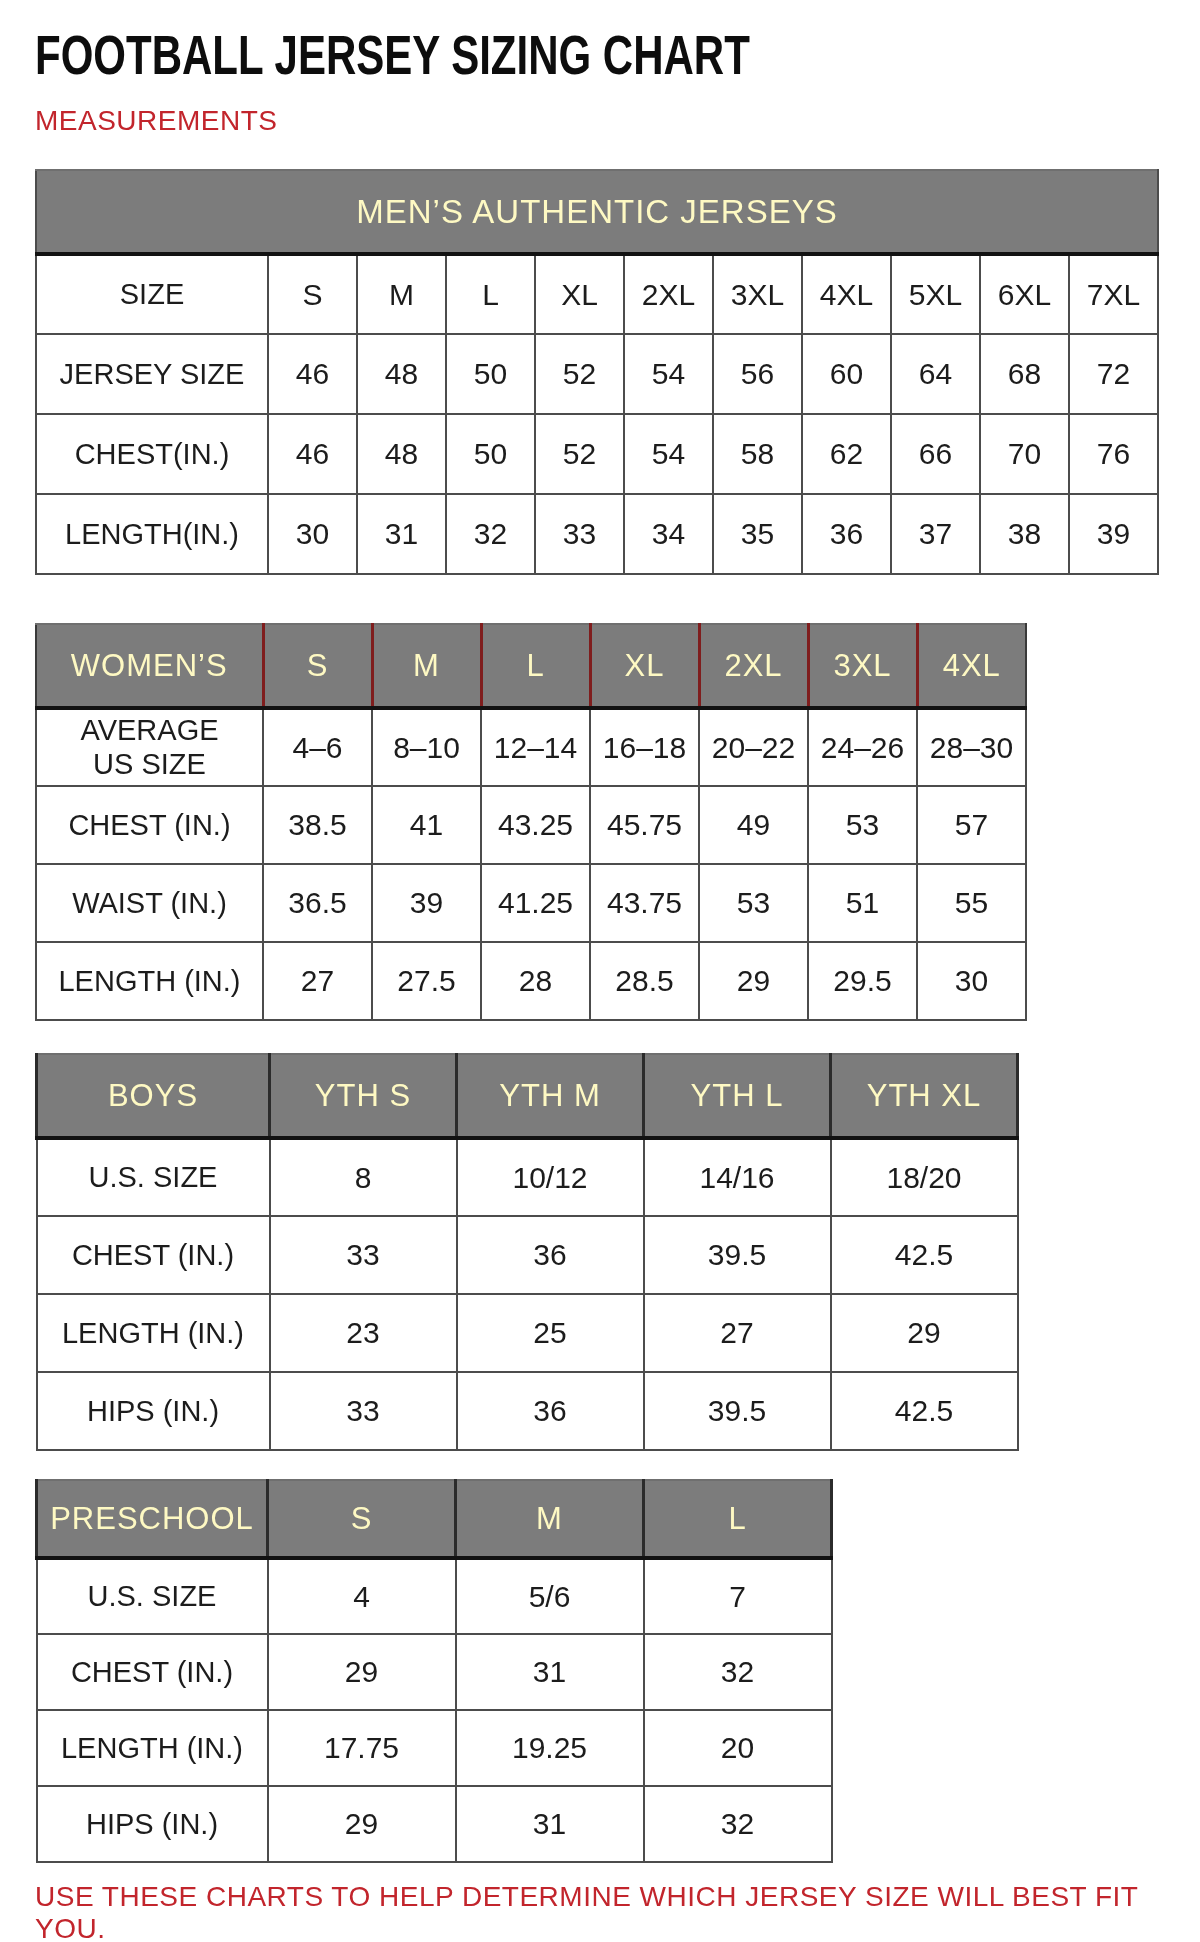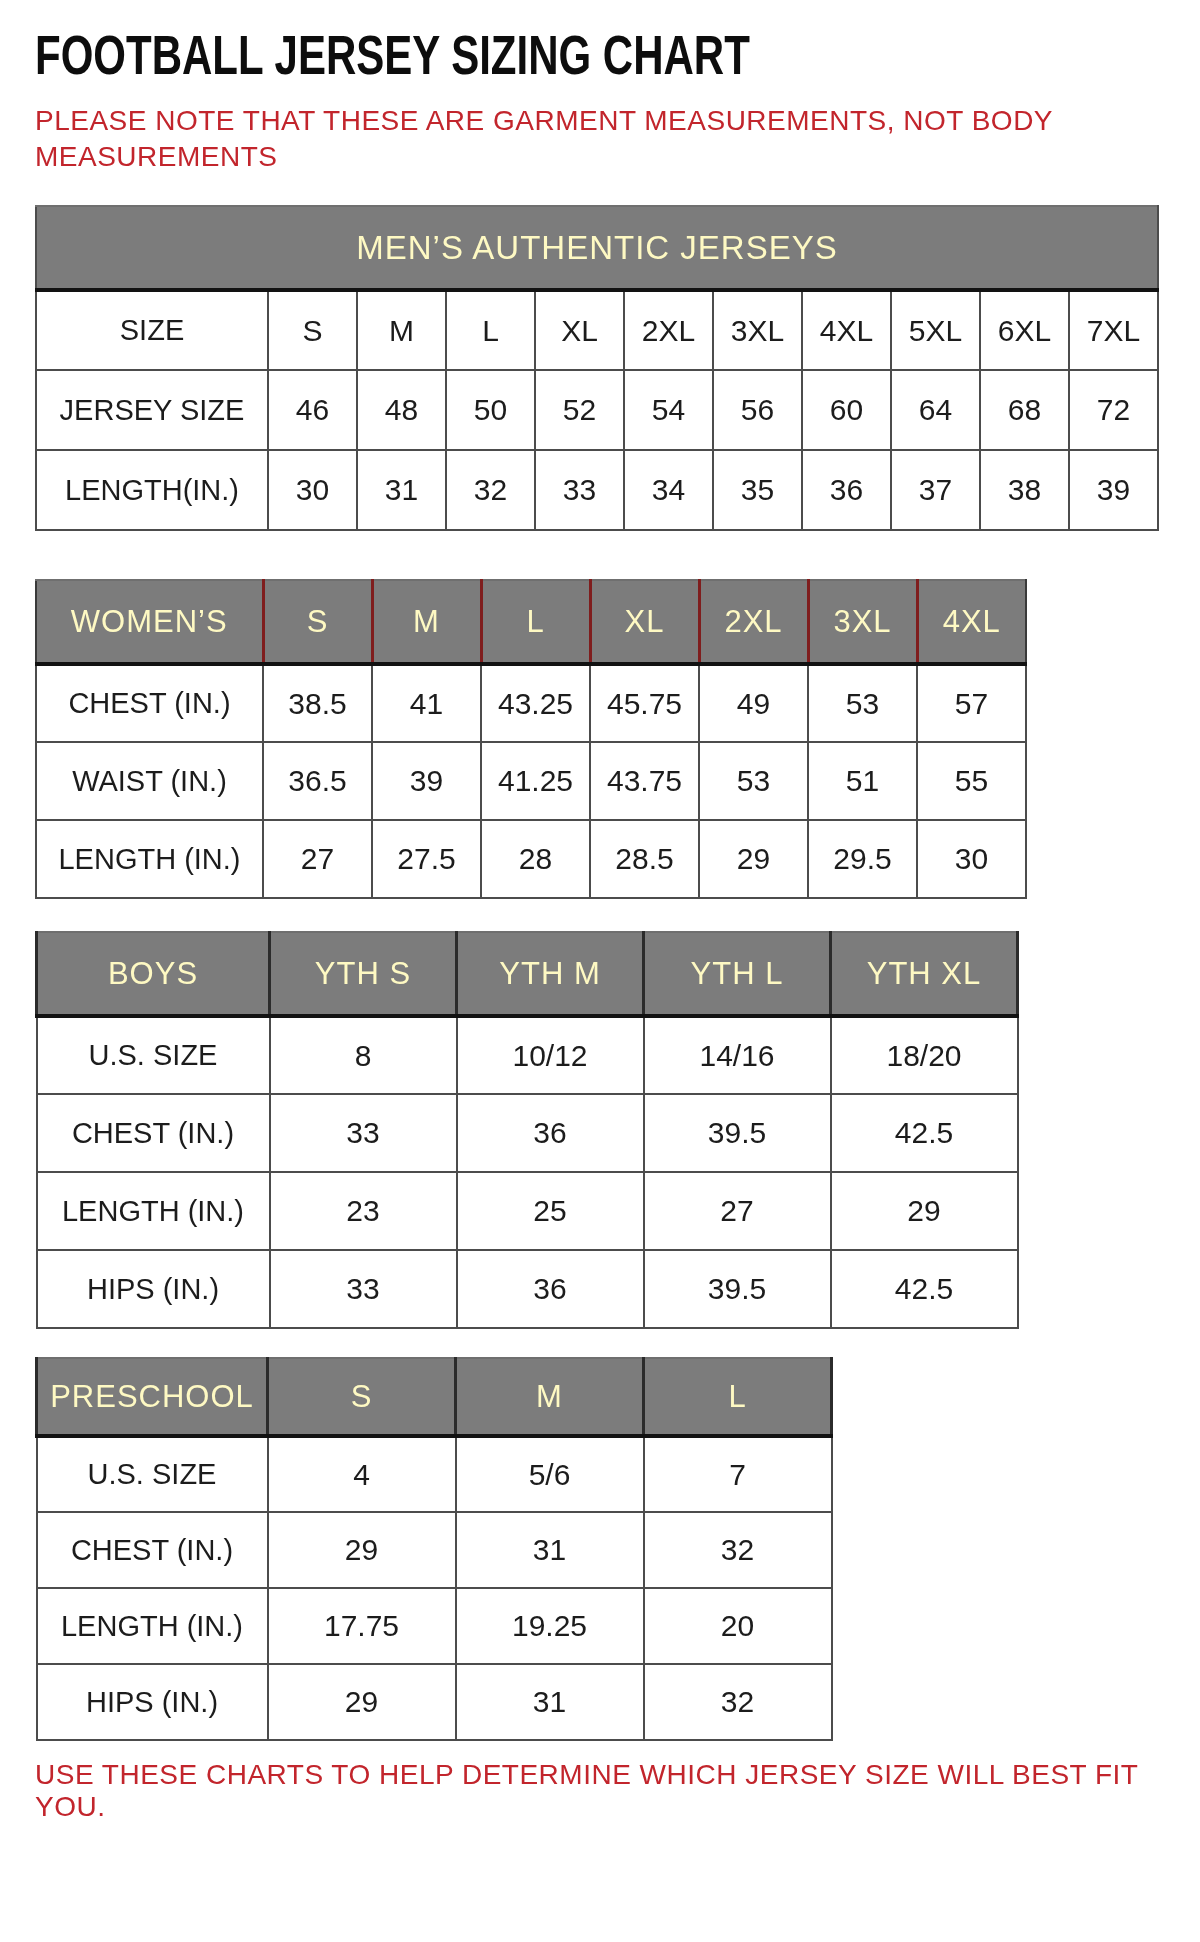--- a/index.html
+++ b/index.html
@@ -83,21 +83,20 @@
   }
 </style>
 </head>
 <body>
 
 <div class="page">
 
   <h1 class="title">FOOTBALL JERSEY SIZING CHART</h1>
 
   <div class="note">
-    <div>PLEASE NOTE THAT THESE ARE GARMENT MEASUREMENTS, NOT BODY</div>
     <div>MEASUREMENTS</div>
   </div>
 
   
   <table class="tbl mens">
     <colgroup>
       <col style="width:232px">
       <col style="width:89px">
         <col style="width:89px">
         <col style="width:89px">
@@ -133,20 +132,33 @@
       <td>50</td>
       <td>52</td>
       <td>54</td>
       <td>56</td>
       <td>60</td>
       <td>64</td>
       <td>68</td>
       <td>72</td>
     </tr>
     <tr>
+      <td class="rowlabel">CHEST(IN.)</td>
+      <td>46</td>
+      <td>48</td>
+      <td>50</td>
+      <td>52</td>
+      <td>54</td>
+      <td>58</td>
+      <td>62</td>
+      <td>66</td>
+      <td>70</td>
+      <td>76</td>
+    </tr>
+    <tr>
       <td class="rowlabel">LENGTH(IN.)</td>
       <td>30</td>
       <td>31</td>
       <td>32</td>
       <td>33</td>
       <td>34</td>
       <td>35</td>
       <td>36</td>
       <td>37</td>
       <td>38</td>
@@ -170,20 +182,33 @@
     <tbody>
         <tr class="gh">
       <td>WOMEN’S</td>
       <td>S</td>
       <td>M</td>
       <td>L</td>
       <td>XL</td>
       <td>2XL</td>
       <td>3XL</td>
       <td>4XL</td>
+    </tr>
+    <tr>
+      <td class="rowlabel two-line">
+        <div>AVERAGE</div>
+        <div>US SIZE</div>
+      </td>
+      <td>4–6</td>
+      <td>8–10</td>
+      <td>12–14</td>
+      <td>16–18</td>
+      <td>20–22</td>
+      <td>24–26</td>
+      <td>28–30</td>
     </tr>
     <tr>
       <td class="rowlabel">CHEST (IN.)</td>
       <td>38.5</td>
       <td>41</td>
       <td>43.25</td>
       <td>45.75</td>
       <td>49</td>
       <td>53</td>
       <td>57</td>

